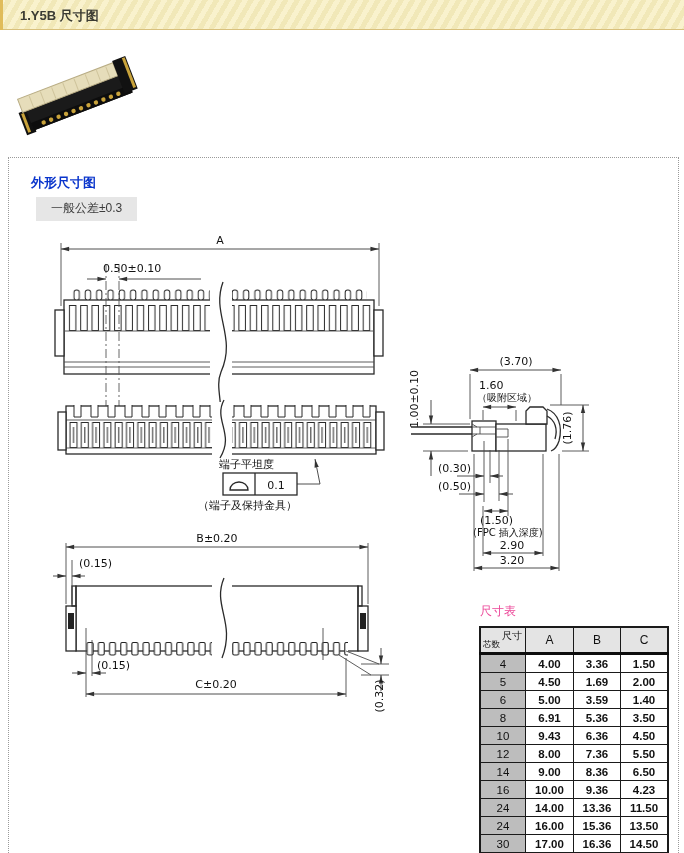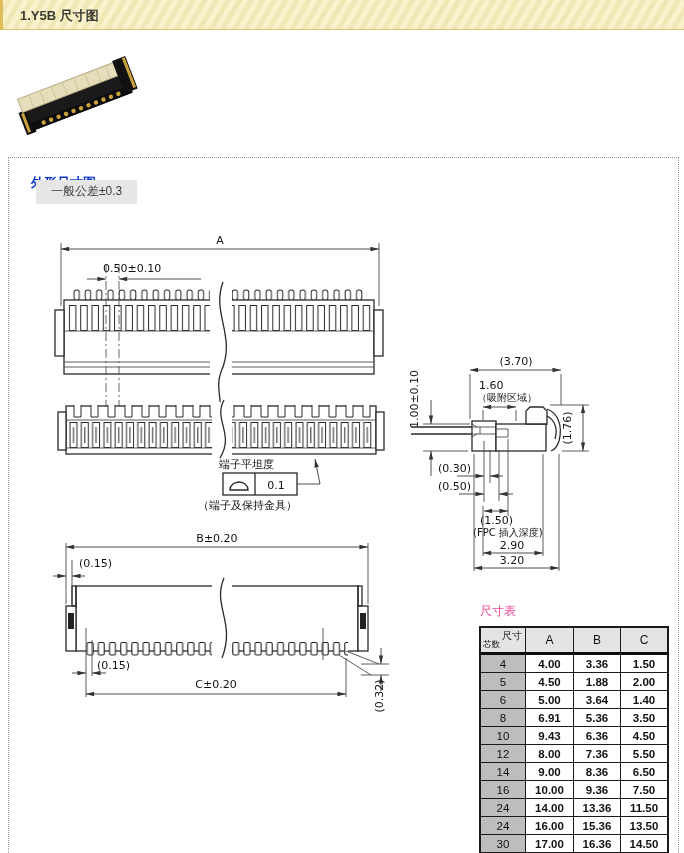--- a/index.html
+++ b/index.html
@@ -10,21 +10,21 @@
     background:repeating-linear-gradient(120deg,#f9f2cd 0 5px,#f1e8b8 5px 10px);
     border-bottom:1px solid #d8c07c;box-sizing:border-box;}
   .header-accent{position:absolute;left:0;top:0;width:3px;height:30px;background:#e0bc5a;}
   .page-title{position:absolute;left:2px;top:7px;font-size:13px;font-weight:bold;color:#3b3b33;margin-left:18px;}
   
   .product-photo{position:absolute;left:8px;top:50px;width:145px;height:92px;}
   
   .outline-box{position:absolute;left:8px;top:157px;width:671px;height:700px;
     border:1px dotted #9a9a9a;box-sizing:border-box;background:#fff;}
   .section-heading{position:absolute;left:22px;top:16px;font-size:13px;font-weight:bold;color:#0a35cc;}
-  .tolerance-note{position:absolute;left:27px;top:22px;background:#e6e6e6;color:#3c3c3c;
+  .tolerance-note{position:absolute;left:27px;top:39px;background:#e6e6e6;color:#3c3c3c;
     font-size:12px;padding:3px 15px 4px 15px;}
   .drawing-svg{position:absolute;left:0;top:0;width:669px;height:698px;}
   
   .ol {stroke:#2a2a2a;stroke-width:1.3;fill:none;}
   .olf{stroke:#2a2a2a;stroke-width:1.3;fill:#fff;}
   .thin{stroke:#4a4a4a;stroke-width:0.9;fill:none;}
   .dl {stroke:#3a3a3a;stroke-width:0.9;fill:none;}
   .cl {stroke:#555;stroke-width:0.9;fill:none;stroke-dasharray:9 3 2 3;}
   .dt {font-family:"DejaVu Sans","Liberation Sans",sans-serif;font-size:11px;fill:#111;}
   .dts{font-size:10px;}
@@ -290,27 +290,27 @@
         <tbody id="size-table-body">
             <tr>
               <td class="pins">4</td>
               <td class="val">4.00</td>
               <td class="val">3.36</td>
               <td class="val">1.50</td>
             </tr>
             <tr>
               <td class="pins">5</td>
               <td class="val">4.50</td>
-              <td class="val">1.88</td>
+              <td class="val">1.69</td>
               <td class="val">2.00</td>
             </tr>
             <tr>
               <td class="pins">6</td>
               <td class="val">5.00</td>
-              <td class="val">3.64</td>
+              <td class="val">3.59</td>
               <td class="val">1.40</td>
             </tr>
             <tr>
               <td class="pins">8</td>
               <td class="val">6.91</td>
               <td class="val">5.36</td>
               <td class="val">3.50</td>
             </tr>
             <tr>
               <td class="pins">10</td>
@@ -327,21 +327,21 @@
             <tr>
               <td class="pins">14</td>
               <td class="val">9.00</td>
               <td class="val">8.36</td>
               <td class="val">6.50</td>
             </tr>
             <tr>
               <td class="pins">16</td>
               <td class="val">10.00</td>
               <td class="val">9.36</td>
-              <td class="val">7.50</td>
+              <td class="val">4.23</td>
             </tr>
             <tr>
               <td class="pins">24</td>
               <td class="val">14.00</td>
               <td class="val">13.36</td>
               <td class="val">11.50</td>
             </tr>
             <tr>
               <td class="pins">24</td>
               <td class="val">16.00</td>

